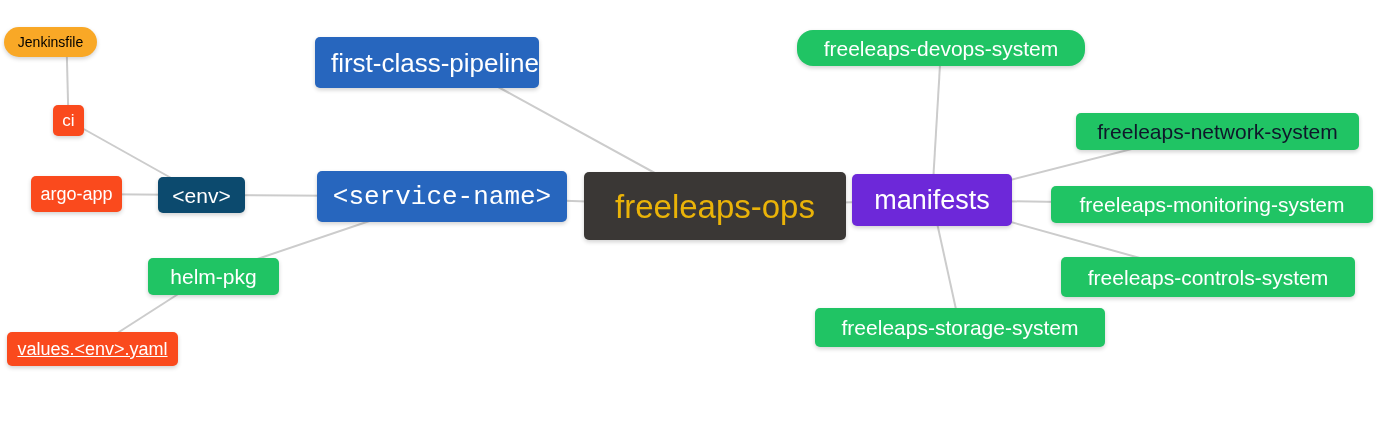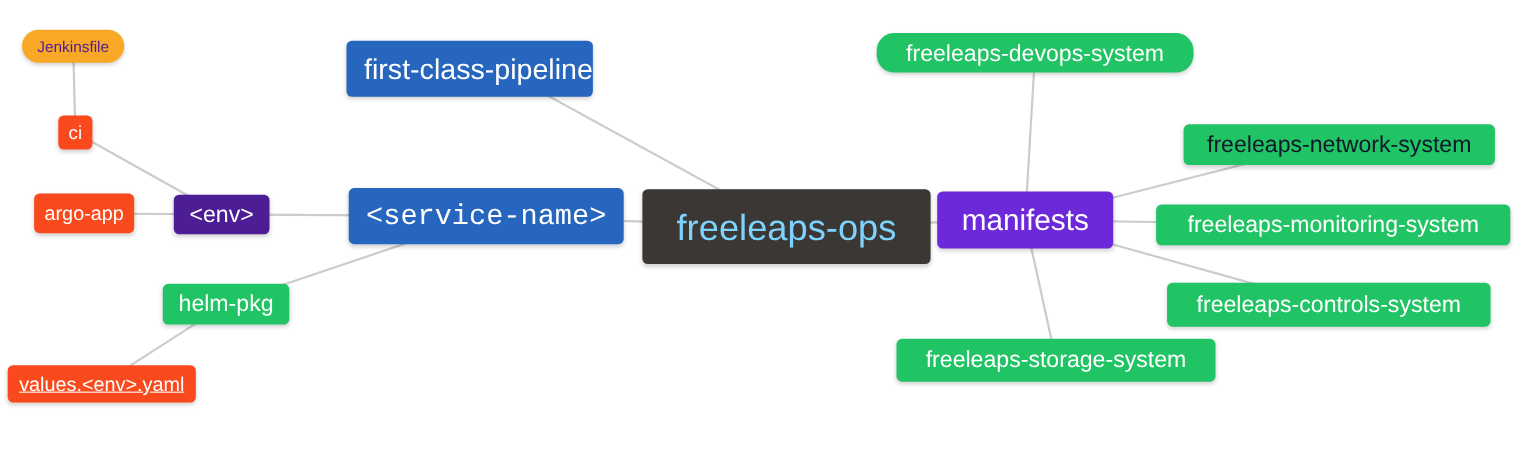--- a/index.html
+++ b/index.html
@@ -50,45 +50,45 @@
       <line x1="92.5" y1="349" x2="205.5" y2="276.5" stroke="#CCCCCC" stroke-width="2"></line>
       <line x1="453.5" y1="62.5" x2="715" y2="206" stroke="#CCCCCC" stroke-width="2"></line>
       <line x1="442" y1="196.5" x2="715" y2="206" stroke="#CCCCCC" stroke-width="2"></line>
       <line x1="715" y1="206" x2="932" y2="200" stroke="#CCCCCC" stroke-width="2"></line>
       <line x1="932" y1="200" x2="941" y2="48" stroke="#CCCCCC" stroke-width="2"></line>
       <line x1="932" y1="200" x2="1200.5" y2="131.5" stroke="#CCCCCC" stroke-width="2"></line>
       <line x1="932" y1="200" x2="1212" y2="204.5" stroke="#CCCCCC" stroke-width="2"></line>
       <line x1="932" y1="200" x2="1208" y2="277" stroke="#CCCCCC" stroke-width="2"></line>
       <line x1="932" y1="200" x2="960" y2="327.5" stroke="#CCCCCC" stroke-width="2"></line>
     </svg>
-<div class="node" style="left: 20px; top: 27px; width: 93px; height: 30px; font-size: 14px; background: rgb(249, 168, 38); color: #4c1d95; border-radius: 15px;">
+<div class="node" style="left: 4px; top: 27px; width: 93px; height: 30px; font-size: 14px; background: rgb(249, 168, 38); color: #000000; border-radius: 15px;">
       <span>Jenkinsfile</span>
     </div>
     <div class="node" style="left: 53px; top: 105px; width: 31px; height: 31px; font-size: 17px; background: rgb(250, 74, 29); color: rgb(255, 255, 255);">
       <span>ci</span>
     </div>
     <div class="node" style="left: 31px; top: 176px; width: 91px; height: 36px; font-size: 18px; background: rgb(250, 74, 29); color: rgb(255, 255, 255);">
       <span>argo-app</span>
     </div>
-    <div class="node" style="left: 158px; top: 177px; width: 87px; height: 36px; font-size: 21px; background: #4c1d95; color: rgb(255, 255, 255);">
+    <div class="node" style="left: 158px; top: 177px; width: 87px; height: 36px; font-size: 21px; background: #0c4a6e; color: rgb(255, 255, 255);">
       <span>&lt;env&gt;</span>
     </div>
-    <div class="node" style="left: 148px; top: 258px; width: 115px; height: 37px; font-size: 21px; background: rgb(32, 196, 100); color: rgb(255, 255, 255); text-align: right;">
+    <div class="node" style="left: 148px; top: 258px; width: 131px; height: 37px; font-size: 21px; background: rgb(32, 196, 100); color: rgb(255, 255, 255); text-align: right;">
       <span>helm-pkg</span>
     </div>
     <div class="node" style="left: 7px; top: 332px; width: 171px; height: 34px; font-size: 18px; background: rgb(250, 74, 29); color: rgb(255, 255, 255); text-decoration: underline;">
       <span>values.&lt;env&gt;.yaml</span>
     </div>
     <div class="node" style="left: 315px; top: 37px; width: 224px; height: 51px; font-size: 26px; background: rgb(39, 102, 190); color: rgb(255, 255, 255); justify-content: flex-end;">
       <span>first-class-pipeline</span>
     </div>
     <div class="node" style="left: 317px; top: 171px; width: 250px; height: 51px; font-size: 26px; background: rgb(39, 102, 190); color: rgb(255, 255, 255); font-family: Liberation Mono, monospace;">
       <span>&lt;service-name&gt;</span>
     </div>
-    <div class="node" style="left: 584px; top: 172px; width: 262px; height: 68px; font-size: 33px; background: rgb(58, 55, 53); color: #7dd3fc;">
+    <div class="node" style="left: 584px; top: 172px; width: 262px; height: 68px; font-size: 33px; background: rgb(58, 55, 53); color: #eab308;">
       <span>freeleaps-ops</span>
     </div>
     <div class="node" style="left: 852px; top: 174px; width: 160px; height: 52px; font-size: 27px; background: #6d28d9; color: rgb(255, 255, 255);">
       <span>manifests</span>
     </div>
     <div class="node" style="left: 797px; top: 30px; width: 288px; height: 36px; font-size: 21px; background: rgb(32, 196, 100); color: rgb(255, 255, 255); border-radius: 16px;">
       <span>freeleaps-devops-system</span>
     </div>
     <div class="node" style="left: 1076px; top: 113px; width: 283px; height: 37px; font-size: 21px; background: rgb(32, 196, 100); color: #0f172a;">
       <span>freeleaps-network-system</span>

